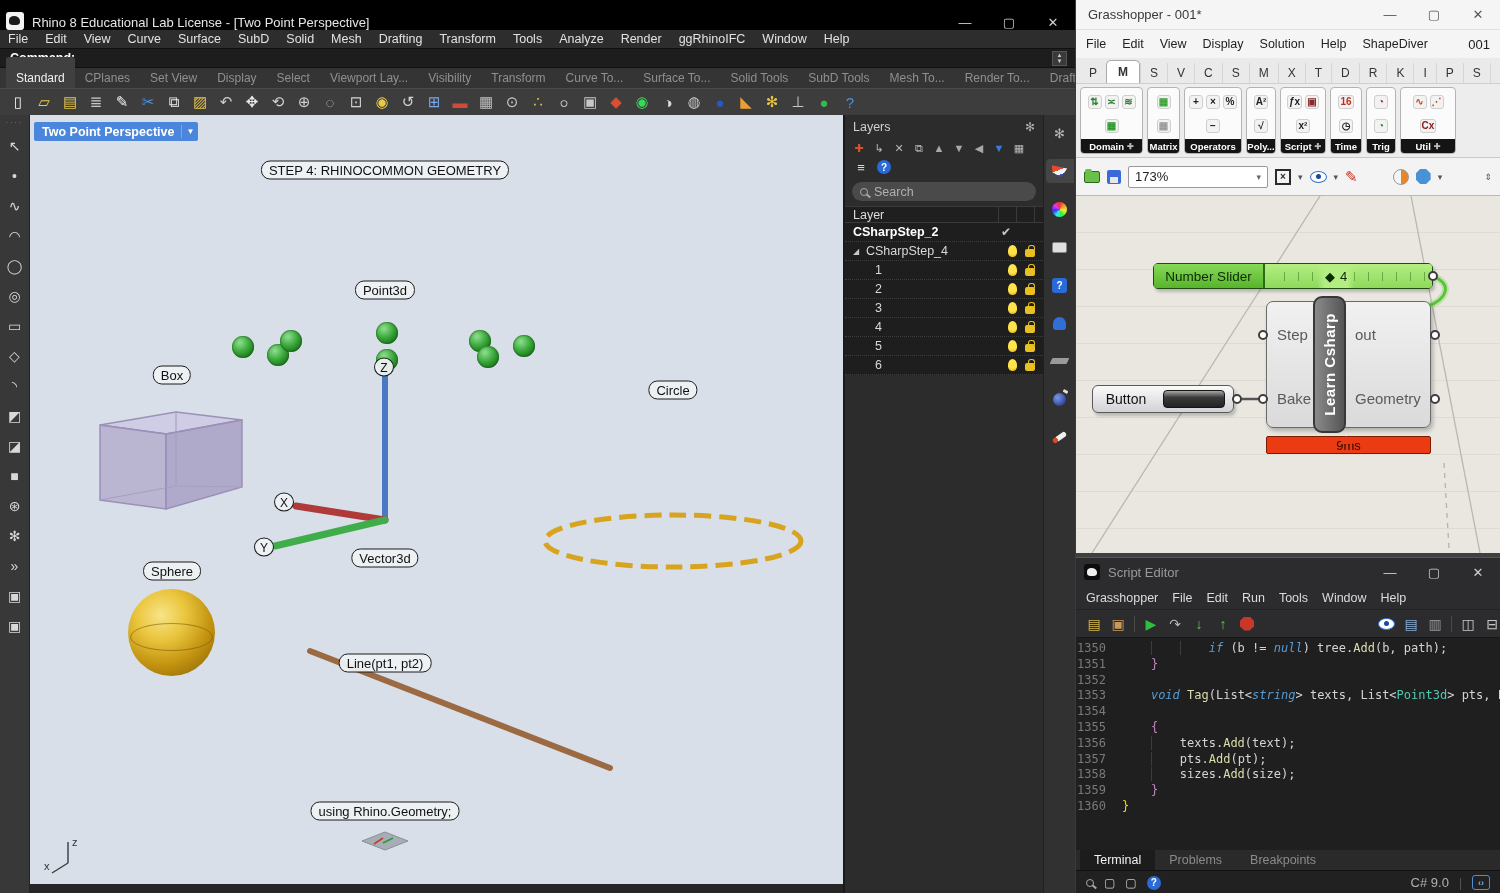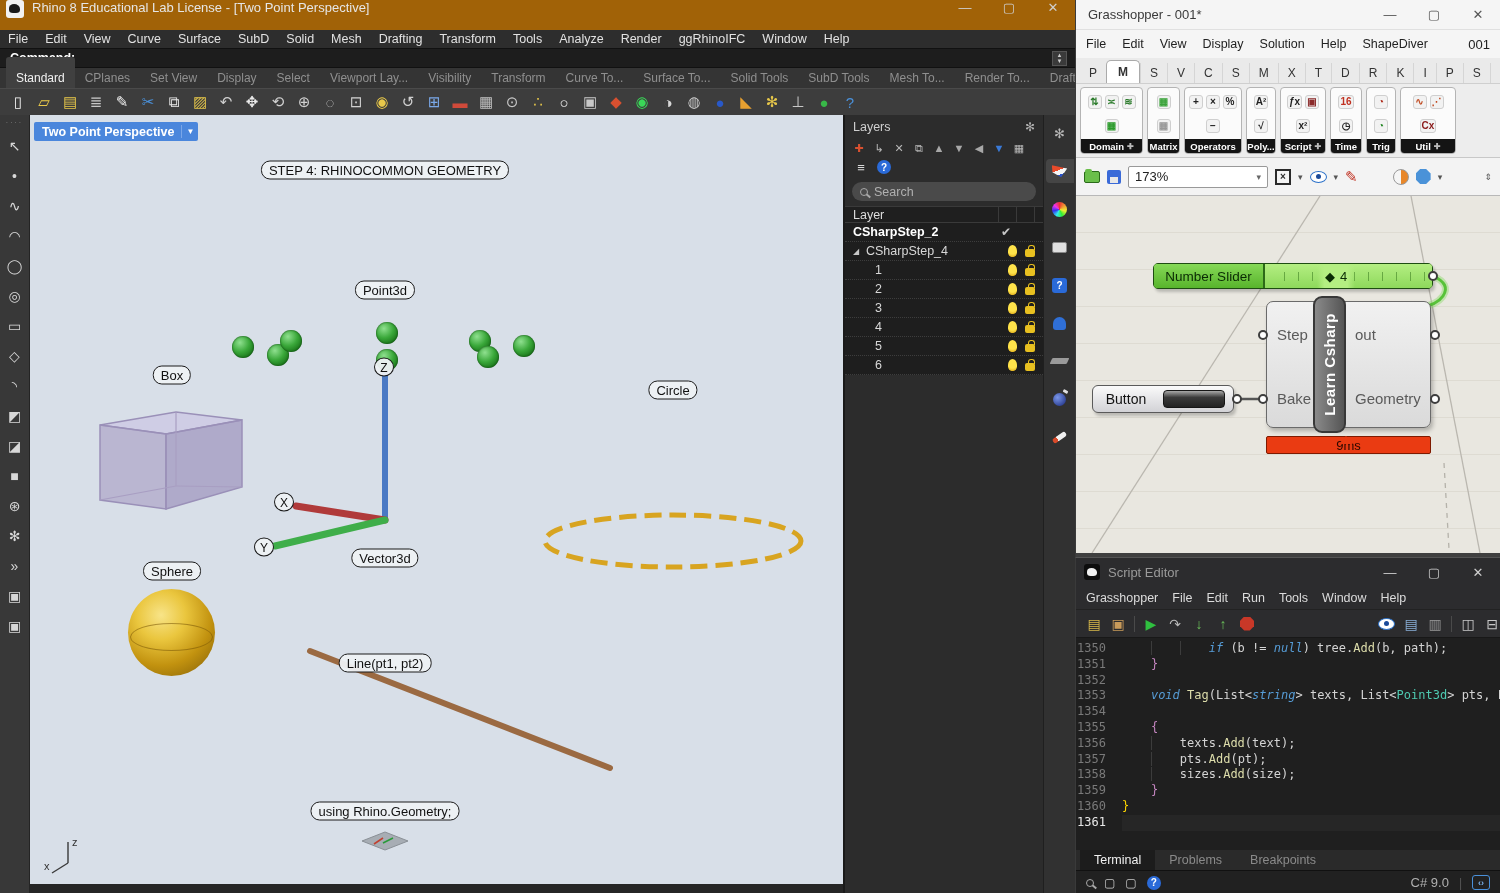--- a/index.html
+++ b/index.html
@@ -2,21 +2,21 @@
 <html><head>
 <meta charset="utf-8">
 <style>
   html,body{margin:0;padding:0;background:#111;}
   .screen{position:relative;width:1500px;height:893px;overflow:hidden;background:#1e1e1e;
     font-family:"Liberation Sans",sans-serif;-webkit-font-smoothing:antialiased;}
   .screen *{box-sizing:border-box;}
 
   
   .rhino{position:absolute;left:0;top:0;width:1075px;height:893px;background:#2e2e2e;}
-  .r-titlebar{position:absolute;left:0;top:0;width:100%;height:30px;background:#a16207;display:flex;align-items:flex-start;color:#e6e6e6;font-size:13px;}
+  .r-titlebar{position:absolute;left:0;top:0;width:100%;height:30px;background:#000000;display:flex;align-items:flex-end;color:#e6e6e6;font-size:13px;}
   .r-logo{width:18px;height:18px;margin:0 8px 0 6px;background:#f2f2f2;border-radius:3px;position:relative;}
   .r-logo:after{content:"";position:absolute;left:3px;top:4px;width:11px;height:9px;background:#1a1a1a;border-radius:50% 60% 40% 40%;}
   .winbtns{margin-left:auto;display:flex;}
   .wb{width:44px;text-align:center;font-size:13px;color:#cfcfcf;cursor:default;}
   .gh .wb,.lightbtn .wb{color:#555;}
   .r-menubar{position:absolute;left:0;top:30px;width:100%;height:18px;display:flex;align-items:center;gap:17px;padding-left:8px;background:#2d2d2d;}
   .mi{font-size:12.5px;color:#e2e2e2;}
   .r-cmd{position:absolute;left:0;top:48px;width:100%;height:20px;background:#1d1d1d;border-top:1px solid #111;border-bottom:1px solid #111;display:flex;align-items:center;color:#fff;font-weight:bold;font-size:12.5px;padding-left:10px;}
   .cmd-spin{margin-left:auto;margin-right:8px;width:15px;height:15px;background:#3a3a3a;border:1px solid #555;display:flex;flex-direction:column;align-items:center;justify-content:center;font-size:6px;color:#ccc;line-height:6px;}
   .r-tabsrow{position:absolute;left:0;top:68px;width:100%;height:20px;background:#343434;display:flex;align-items:flex-end;padding-left:6px;}
@@ -661,21 +661,20 @@
         <div class="code-row"><span class="gut">1351</span><span class="cl"><span class="tk-p">    </span><span class="tk-i">}</span></span></div>
         <div class="code-row"><span class="gut">1352</span><span class="cl"></span></div>
         <div class="code-row"><span class="gut">1353</span><span class="cl"><span class="tk-p">    </span><span class="tk-k">void</span><span class="tk-p"> </span><span class="tk-m">Tag</span><span class="tk-p">(List&lt;</span><span class="tk-k">string</span><span class="tk-p">&gt; texts, List&lt;</span><span class="tk-t">Point3d</span><span class="tk-p">&gt; pts, Lis</span></span></div>
         <div class="code-row"><span class="gut">1354</span></div>
         <div class="code-row"><span class="gut">1355</span><span class="cl"><span class="tk-p">    </span><span class="tk-i">{</span></span></div>
         <div class="code-row"><span class="gut">1356</span><span class="cl"><span class="tk-p">    </span><span class="tk-d">    </span><span class="tk-p">texts.</span><span class="tk-m">Add</span><span class="tk-p">(text);</span></span></div>
         <div class="code-row"><span class="gut">1357</span><span class="cl"><span class="tk-p">    </span><span class="tk-d">    </span><span class="tk-p">pts.</span><span class="tk-m">Add</span><span class="tk-p">(pt);</span></span></div>
         <div class="code-row"><span class="gut">1358</span><span class="cl"><span class="tk-p">    </span><span class="tk-d">    </span><span class="tk-p">sizes.</span><span class="tk-m">Add</span><span class="tk-p">(size);</span></span></div>
         <div class="code-row"><span class="gut">1359</span><span class="cl"><span class="tk-p">    </span><span class="tk-i">}</span></span></div>
         <div class="code-row"><span class="gut">1360</span><span class="cl"><span class="tk-y">}</span></span></div>
-        <div class="code-row active"><span class="gut">1361</span><span class="cl"></span></div>
       </div>
     <div class="se-paneltabs">
         <span class="ptab on">Terminal</span>
         <span class="ptab">Problems</span>
         <span class="ptab">Breakpoints</span>
       </div>
     <div class="se-status">
       <span class="ss">
           <span class="i-mag"></span>
         </span>

